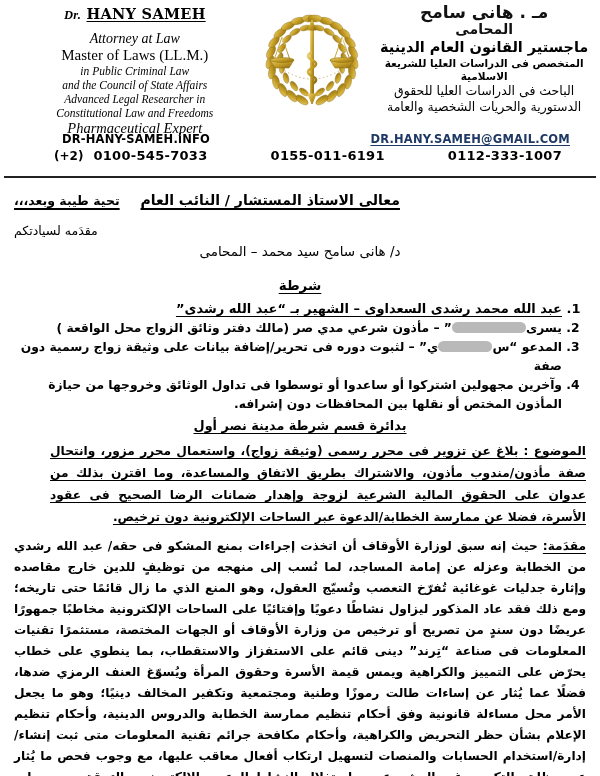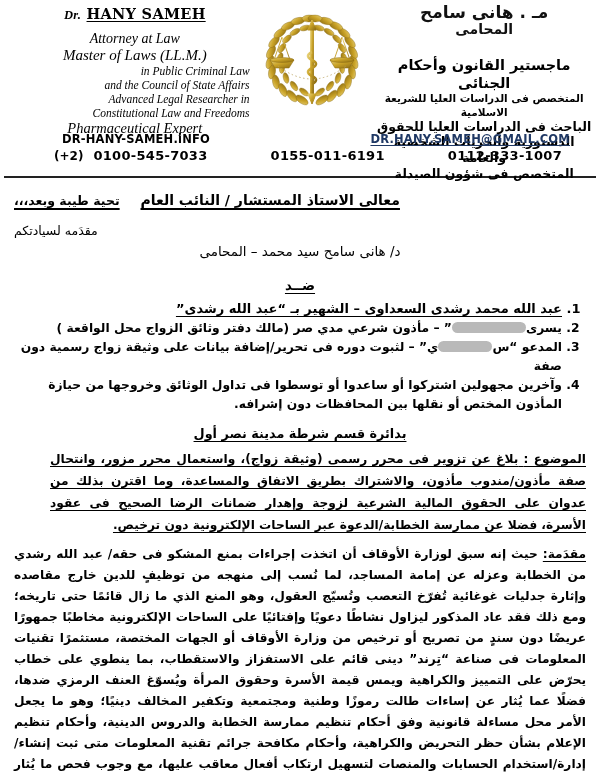--- a/index.html
+++ b/index.html
@@ -76,30 +76,28 @@
   }
   .en-l2 {
     font-family: "Liberation Serif", serif;
     font-style: italic;
     font-size: 14px;
     line-height: 1.15;
     margin-top: 8px;
   }
   .en-l3 {
     font-family: "Liberation Serif", serif;
-    font-style: italic;
     font-size: 15px;
     line-height: 1.15;
   }
   .en-sm {
     font-family: "Liberation Serif", serif;
     font-style: italic;
     font-size: 11.5px;
     line-height: 1.22;
-    text-align: right;
   }
   .en-l8 {
     font-family: "Liberation Serif", serif;
     font-style: italic;
     font-size: 14.5px;
     line-height: 1.2;
     margin-top: 0;
   }
 
   
@@ -120,38 +118,38 @@
     color: #111;
     text-align: center;
   }
   .ar-sig2 {
     font-family: "DejaVu Sans", sans-serif;
     font-weight: bold;
     font-size: 14px;
     letter-spacing: -2px;
     line-height: 1.0;
     margin-top: 1px;
-    margin-bottom: 21px;
+    margin-bottom: 3px;
     color: #111;
   }
   .ar-big {
     font-family: "DejaVu Sans", "Liberation Sans", sans-serif;
     font-weight: bold;
     font-size: 14.5px;
     line-height: 1.22;
   }
   .ar-small {
     font-family: "DejaVu Sans", "Liberation Sans", sans-serif;
     font-weight: bold;
     font-size: 10.5px;
     line-height: 1.25;
   }
   .ar-mid {
     font-family: "DejaVu Sans", "Liberation Sans", sans-serif;
-    font-weight: bold;
+    font-weight: normal;
     font-size: 12.5px;
     line-height: 1.25;
   }
 
   
   .contact-wrap {
     position: relative;
     height: 42px;
     padding: 0 8px;
     box-sizing: border-box;
@@ -285,21 +283,21 @@
     position: relative;
     top: -1px;
   }
   .redact.w1 { width: 74px; }
   .redact.w2 { width: 54px; }
 
   .precinct {
     text-align: center;
     font-size: 12.8px;
     font-weight: bold;
-    margin-top: 12px;
+    margin-top: 4px;
     margin-bottom: 8px;
   }
   .precinct span {
     text-decoration: underline;
     text-underline-offset: 3px;
     text-decoration-thickness: 1.2px;
   }
 
   .subject {
     font-size: 12.2px;
@@ -439,25 +437,24 @@
           </g>
 
           <path d="M22 60 Q56 86 90 60" fill="none" stroke="#b9a15e" stroke-width="0.8" stroke-dasharray="1.5 2.5"></path>
         </svg>
       </div>
     </div>
 
     <div class="lh-right">
       <div class="ar-sig">مـ . هانى سامح</div>
       <div class="ar-sig2">المحامى</div>
-      <div class="ar-big">ماجستير القانون وأحكام الجنائى</div>
+      <div class="ar-big">ماجستير القانون العام الدينية</div>
       <div class="ar-small">المتخصص فى الدراسات العليا للشريعة الاسلامية</div>
       <div class="ar-mid">الباحث فى الدراسات العليا للحقوق</div>
       <div class="ar-mid">الدستورية والحريات الشخصية والعامة</div>
-      <div class="ar-mid">المتخصص فى شؤون الصيدلة</div>
     </div>
   </div>
 
   <div class="contact-wrap">
     <div class="contact-line1">
       <span class="site">DR-HANY-SAMEH.iNFO</span>
       <span class="email">DR.HANY.SAMEH@GMAIL.COM</span>
     </div>
     <div class="contact-line2">
       <span class="ph-group">
@@ -474,21 +471,21 @@
   <div class="body-area">
 
     <div class="addressee">
       <span class="u">معالى الاستاذ المستشار /  النائب العام</span>
       <span class="greet u">تحية طيبة وبعد،،،</span>
     </div>
 
     <div class="submitted">مقدَمه لسيادتكم</div>
     <div class="submitted-name">د/ هانى سامح سيد محمد – المحامى</div>
 
-    <div class="versus">ضــد</div>
+    <div class="versus">شرطة</div>
 
     <ol class="parties">
       <li class="first">
         <span>عبد الله محمد رشدى السعداوى – الشهير بـ “عبد الله رشدى”</span>
       </li>
       <li>
         <span>يسرى</span><span class="redact w1"></span><span>” – مأذون شرعي مدي         صر (مالك دفتر وثائق الزواج محل الواقعة )</span>
       </li>
       <li>
         <span>المدعو “س</span><span class="redact w2"></span><span>ي” – لثبوت دوره فى تحرير/إضافة بيانات على وثيقة زواج رسمية دون صفة</span>

